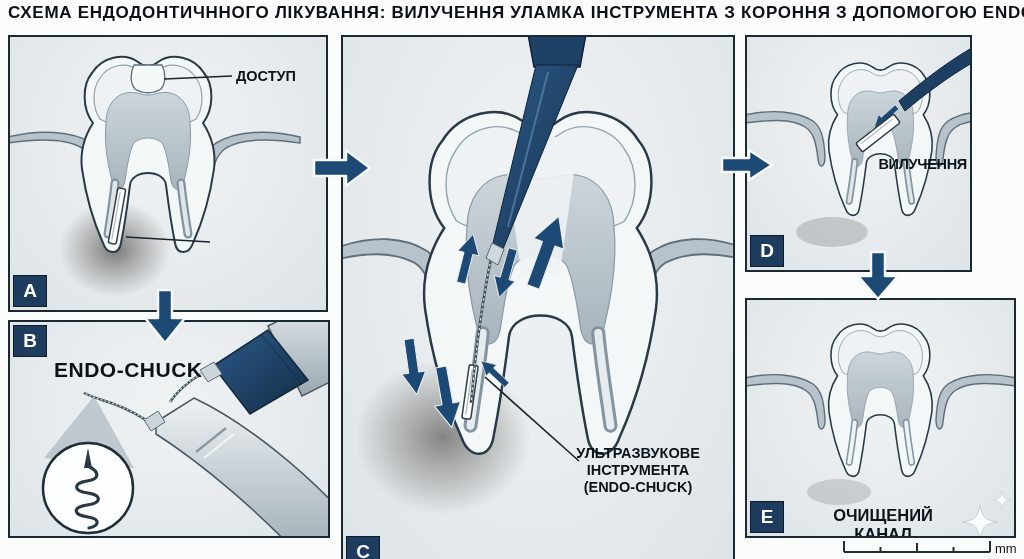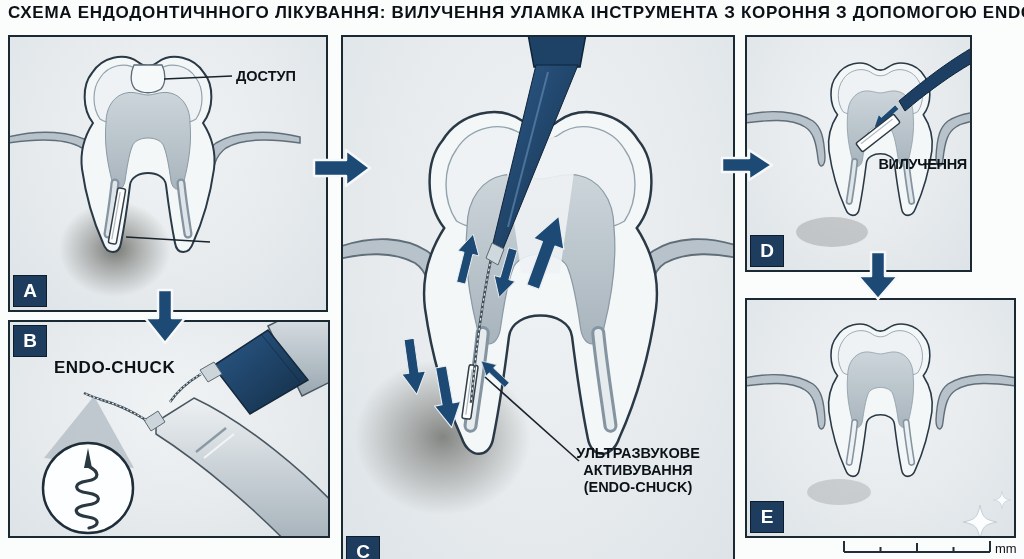--- a/index.html
+++ b/index.html
@@ -100,21 +100,21 @@
       </g>
       <g>
         <path d="M146,100 L184,76 C235,100 300,152 345,205 L300,245 C250,190 190,140 146,112 Z" fill="url(#silB)" stroke="#4a5761" stroke-width="1.5"></path>
         <path d="M216,106 L186,130" stroke="#8b99a2" stroke-width="2.5"></path>
         <path d="M224,112 L194,136" stroke="#f2f5f6" stroke-width="2"></path>
         <polygon points="134,98 148,89 155,100 141,109" fill="#ccd5da" stroke="#5a6a74" stroke-width="1"></polygon>
         <path d="M136,98 C120,88 106,82 92,78 C86,76 80,74 74,71" stroke="#3f4e59" stroke-width="2.4" fill="none"></path>
         <path d="M136,98 C120,88 106,82 92,78 C86,76 80,74 74,71" stroke="#e4eaee" stroke-width="1.1" fill="none" stroke-dasharray="2,2"></path>
       </g>
     </svg>
-    <div class="lbl" style="left:44px;top:36px;font-size:17px;letter-spacing:.5px;">ENDO-CHUCK</div>
+    <div class="lbl" style="left:44px;top:36px;font-size:21px;letter-spacing:.5px;">ENDO-CHUCK</div>
     <div class="badge tl">B</div>
   </section>
 
   <section class="panel panel-c">
     <svg width="390" height="501" viewBox="0 0 390 501">
       <defs>
         <radialGradient id="lesC" cx="50%" cy="50%" r="50%">
           <stop offset="0%" stop-color="#32322b" stop-opacity=".55"></stop>
           <stop offset="55%" stop-color="#4a4a42" stop-opacity=".28"></stop>
           <stop offset="100%" stop-color="#4a4a42" stop-opacity="0"></stop>
@@ -172,21 +172,21 @@
             <polygon class="mini-arrow" points="-5,0 5,0 5,-34 12,-34 0,-56 -12,-34 -5,-34"></polygon>
           </g>
         <g transform="translate(164,348) rotate(-47) scale(0.63)">
             <polygon class="mini-arrow" points="-5,0 5,0 5,-34 12,-34 0,-56 -12,-34 -5,-34"></polygon>
           </g>
       </g>
       <path class="leader" d="M142,340 L236,424"></path>
     </svg>
     <div class="lbl" style="left:228px;top:408px;width:134px;text-align:center;font-size:14.5px;line-height:17px;">
       <span style="display:block">УЛЬТРАЗВУКОВЕ</span>
-      <span style="display:block">АКТИВУВАННЯ</span>
+      <span style="display:block">ІНСТРУМЕНТА</span>
       <span style="display:block">(ENDO-CHUCK)</span>
     </div>
     <div class="badge bl">C</div>
   </section>
 
   <section class="panel panel-d">
     <svg width="267" height="233" viewBox="0 0 267 233">
       <defs>
         <linearGradient id="dentD" x1="0" y1="0" x2="0" y2="1">
           <stop offset="0%" stop-color="#ccd5da"></stop>
@@ -246,20 +246,21 @@
         <path d="M97,152 C95,172 92,190 90,203" stroke="#8494a0" stroke-width="9" fill="none" stroke-linecap="round"></path>
         <path d="M97,152 C95,172 92,190 90,203" stroke="#eef2f5" stroke-width="5" fill="none" stroke-linecap="round"></path>
         <path d="M163,152 C165,172 168,190 170,203" stroke="#8494a0" stroke-width="9" fill="none" stroke-linecap="round"></path>
         <path d="M163,152 C165,172 168,190 170,203" stroke="#eef2f5" stroke-width="5" fill="none" stroke-linecap="round"></path>
       </g>
       <g>
         <path d="M0,-17 C2.5,-4.5 4.5,-2.5 17,0 C4.5,2.5 2.5,4.5 0,17 C-2.5,4.5 -4.5,2.5 -17,0 C-4.5,-2.5 -2.5,-4.5 0,-17 Z" transform="translate(233,222)" fill="#fcfdfe" stroke="#c3ced5" stroke-width="1"></path>
         <path d="M0,-17 C2.5,-4.5 4.5,-2.5 17,0 C4.5,2.5 2.5,4.5 0,17 C-2.5,4.5 -4.5,2.5 -17,0 C-4.5,-2.5 -2.5,-4.5 0,-17 Z" transform="translate(255,200) scale(0.5)" fill="#fcfdfe" stroke="#c3ced5" stroke-width="1.4"></path>
       </g>
     </svg>
+    <div class="lbl" style="left:56px;top:206px;width:160px;text-align:center;font-size:16.5px;">ОЧИЩЕНИЙ КАНАЛ</div>
     <div class="badge bl">E</div>
   </section>
 
   <svg class="flow-arrow" style="left:312px;top:146px;" width="62" height="44">
     <polygon points="2,14 34,14 34,4 58,22 34,40 34,30 2,30"></polygon>
   </svg>
   <svg class="flow-arrow" style="left:720px;top:147px;" width="56" height="36">
     <polygon points="2,11 29,11 29,3 52,18 29,33 29,25 2,25"></polygon>
   </svg>
   <svg class="flow-arrow" style="left:143px;top:288px;" width="44" height="58">

